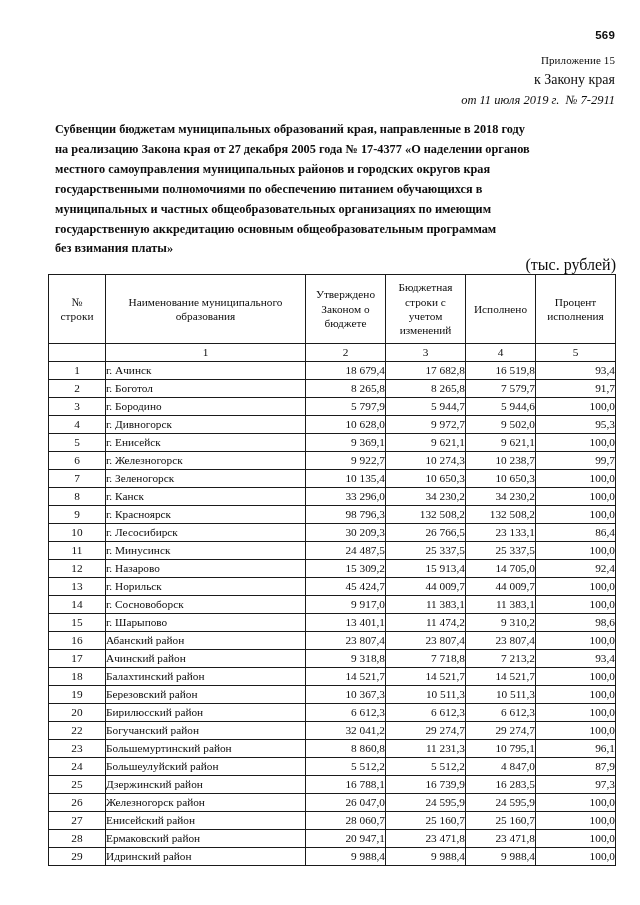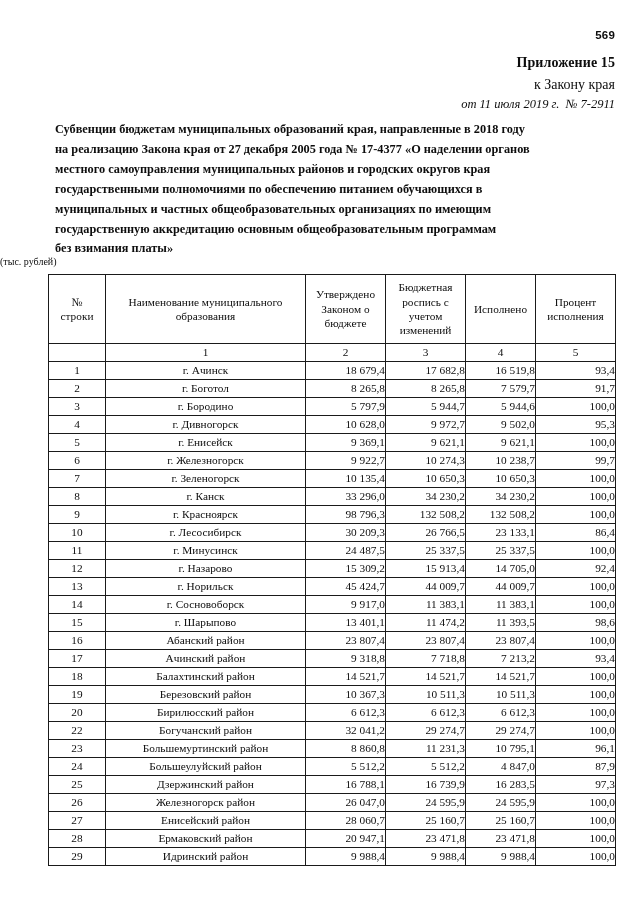--- a/index.html
+++ b/index.html
@@ -34,22 +34,22 @@
     font-weight: 700;
   }
   .appendix-block {
     position: absolute;
     top: 52px;
     right: 25px;
     text-align: right;
     line-height: 1.55;
   }
   .appendix-title {
-    font-size: 14px;
-    font-weight: 700;
+    font-size: 11px;
+    font-weight: 400;
     letter-spacing: 0.1px;
   }
   .appendix-sub {
     font-size: 14px;
     font-weight: 400;
   }
   .appendix-date {
     font-size: 12.5px;
     font-weight: 400;
     white-space: pre;
@@ -71,22 +71,22 @@
     display: block;
     white-space: nowrap;
   }
 
   
   .units {
     position: absolute;
     top: 256px;
     left: 0;
     width: 616px;
-    text-align: left;
-    font-size: 10px;
+    text-align: right;
+    font-size: 16px;
   }
 
   
   table.budget {
     position: absolute;
     top: 274px;
     left: 48px;
     width: 567px;
     border-collapse: collapse;
     table-layout: fixed;
@@ -109,21 +109,21 @@
     height: 15px;
     padding: 1px 2px;
     font-size: 11.3px;
   }
   td.c-num {
     text-align: center;
     height: 17px;
     line-height: 17px;
   }
   td.c-name {
-    text-align: center;
+    text-align: left;
     padding-left: 5px;
     height: 17px;
     line-height: 17px;
     white-space: nowrap;
     margin-left: 26px;
   }
   td.c-val {
     text-align: right;
     padding-right: 3px;
     height: 17px;
@@ -182,21 +182,21 @@
           <div>Наименование муниципального</div>
           <div>образования</div>
         </th>
         <th>
           <div>Утверждено</div>
           <div>Законом о</div>
           <div>бюджете</div>
         </th>
         <th>
           <div>Бюджетная</div>
-          <div>роспись с</div>
+          <div>строки с</div>
           <div>учетом</div>
           <div>изменений</div>
         </th>
         <th>
           <div>Исполнено</div>
         </th>
         <th>
           <div>Процент</div>
           <div>исполнения</div>
         </th>
@@ -321,21 +321,21 @@
           <td class="c-val">9 917,0</td>
           <td class="c-val">11 383,1</td>
           <td class="c-val">11 383,1</td>
           <td class="c-val">100,0</td>
         </tr>
         <tr>
           <td class="c-num">15</td>
           <td class="c-name">г. Шарыпово</td>
           <td class="c-val">13 401,1</td>
           <td class="c-val">11 474,2</td>
-          <td class="c-val">11 393,5</td>
+          <td class="c-val">9 310,2</td>
           <td class="c-val">98,6</td>
         </tr>
         <tr>
           <td class="c-num">16</td>
           <td class="c-name">Абанский район</td>
           <td class="c-val">23 807,4</td>
           <td class="c-val">23 807,4</td>
           <td class="c-val">23 807,4</td>
           <td class="c-val">100,0</td>
         </tr>

